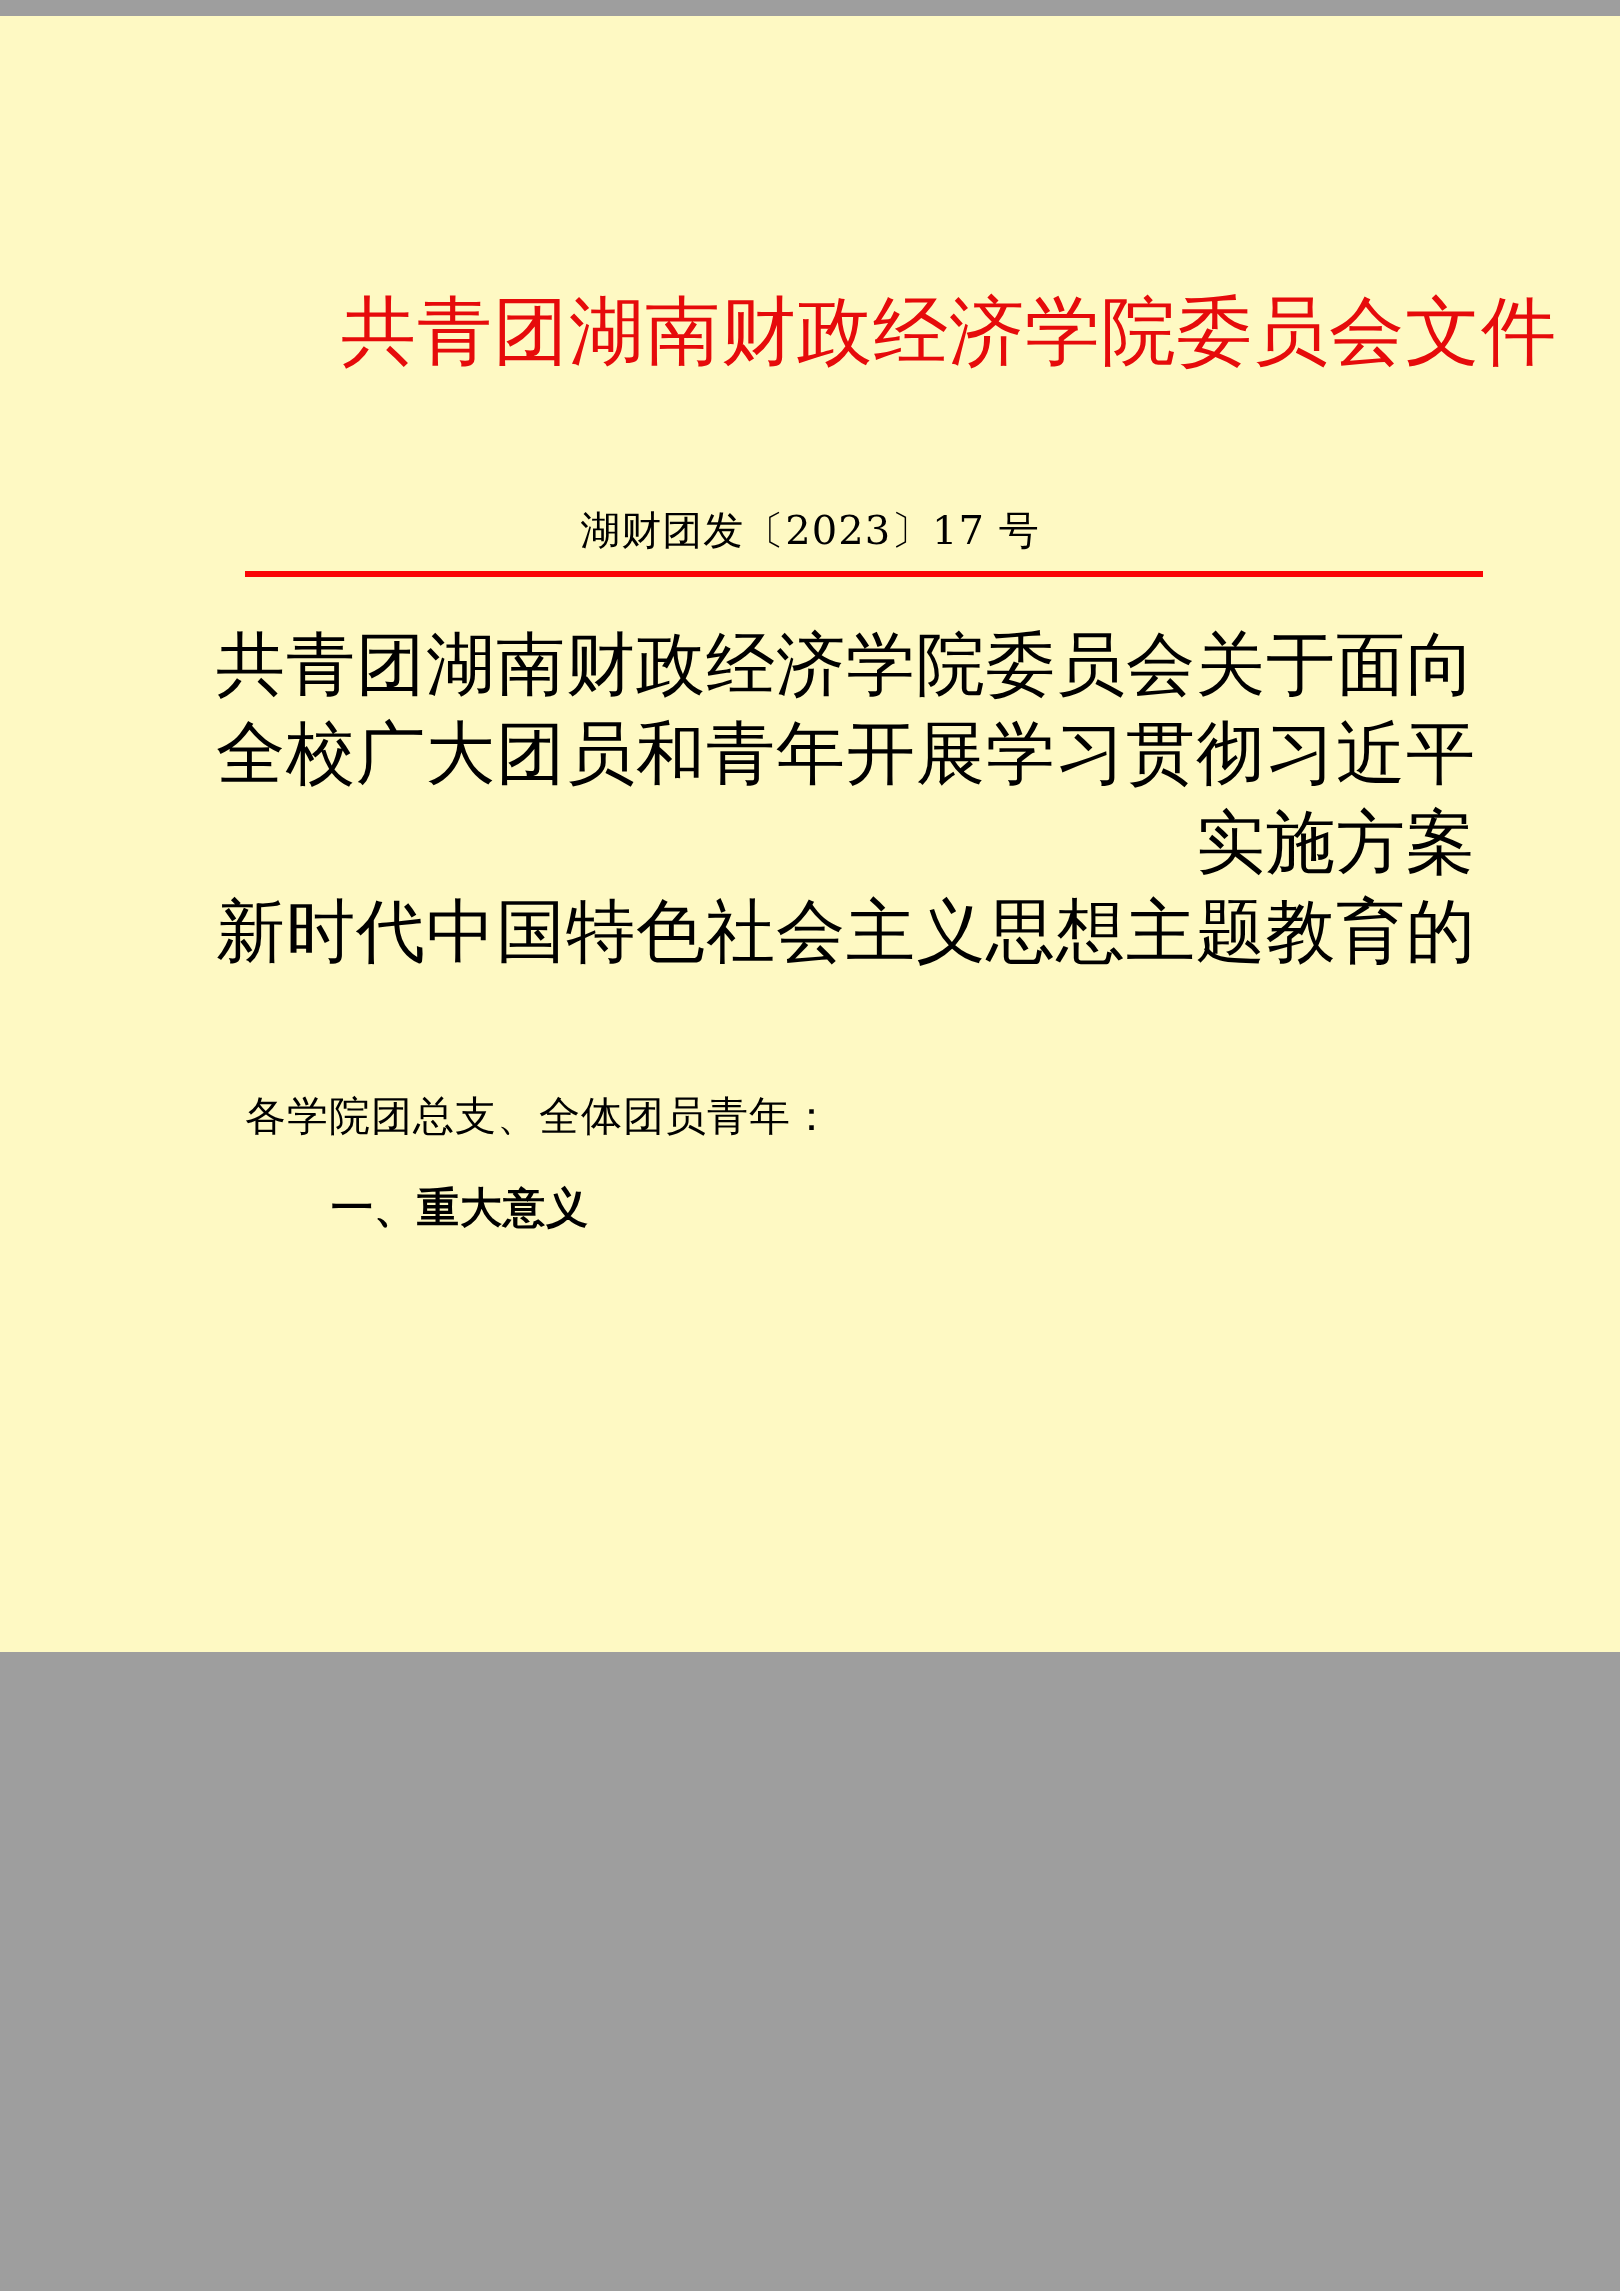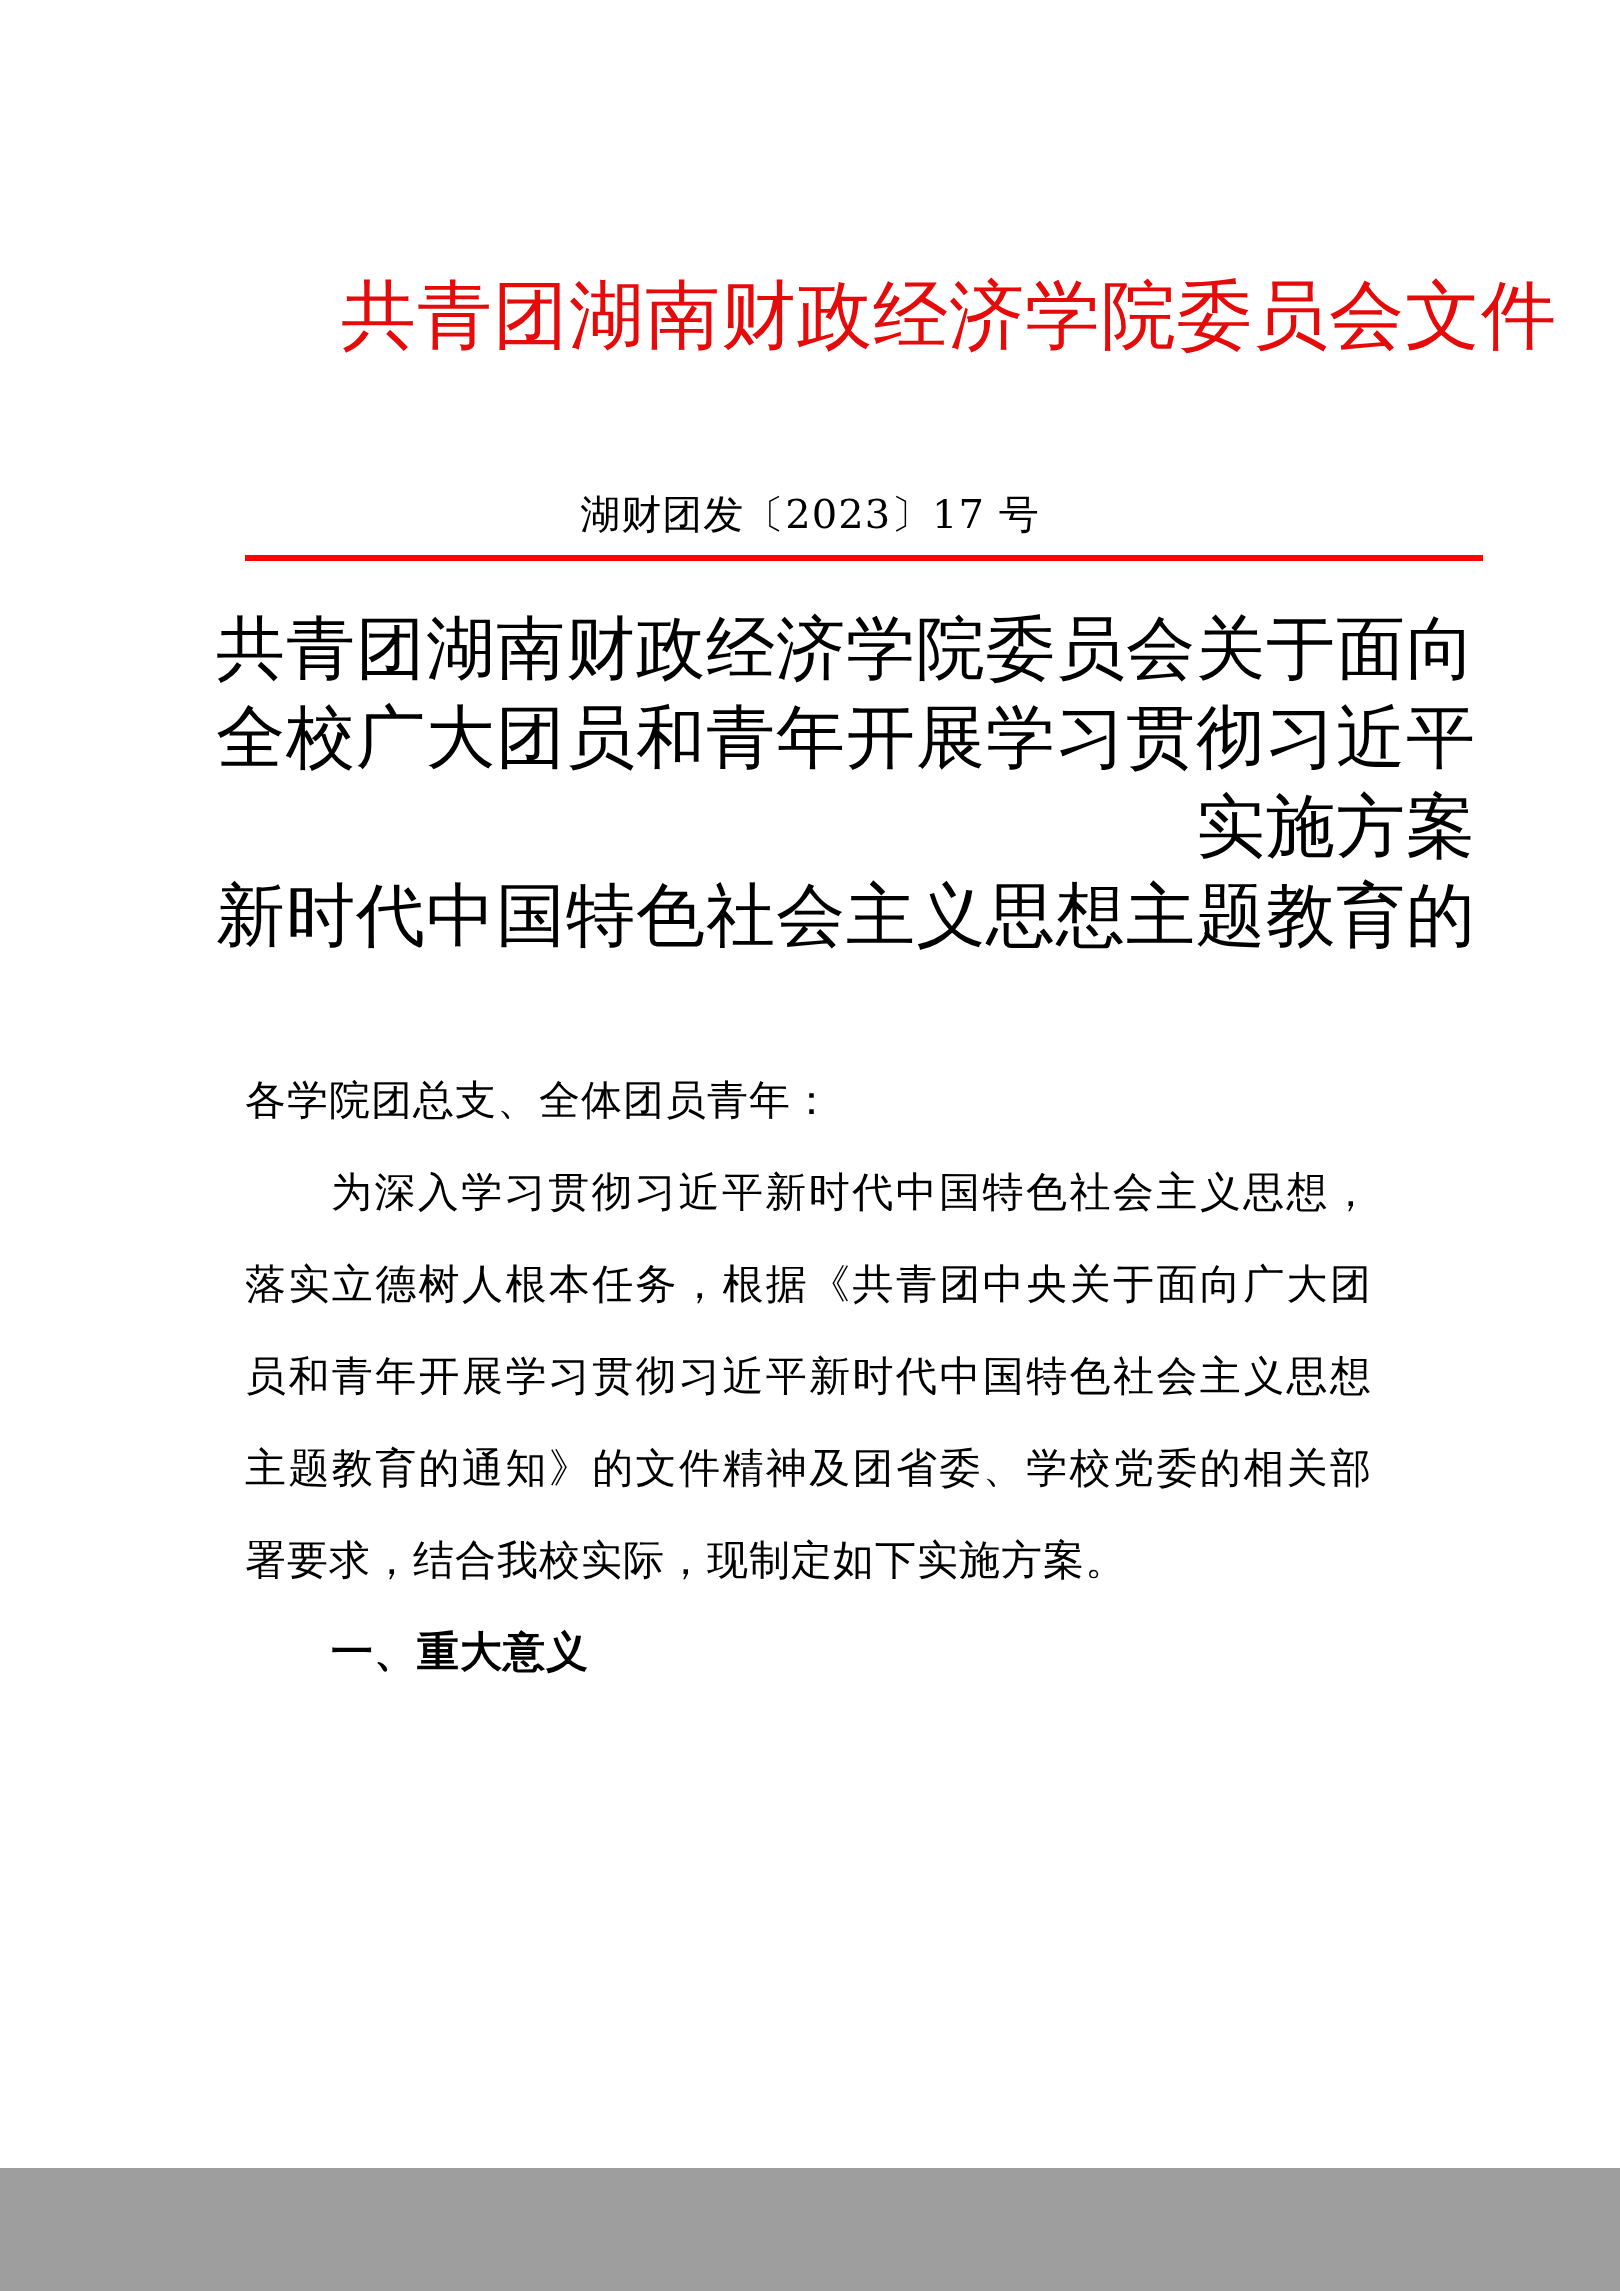--- a/index.html
+++ b/index.html
@@ -3,23 +3,23 @@
 <meta charset="utf-8">
 <style>
   html, body {
     margin: 0;
     padding: 0;
     background: #9e9e9e;
   }
   .page {
     position: relative;
     width: 1620px;
-    height: 2168px;
-    margin: 0 auto;
-    background: #ffffff;
+    height: 1636px;
+    margin: 16px auto;
+    background: #fef9c3;
     overflow: hidden;
     font-family: "DejaVu Serif", "Liberation Serif", serif;
     color: #000000;
   }
   .red-header {
     position: absolute;
     top: 267px;
     left: 341px;
     font-size: 75px;
     line-height: 1.3;
@@ -99,20 +99,19 @@
   <div class="doc-title">
     <div>共青团湖南财政经济学院委员会关于面向</div>
     <div>全校广大团员和青年开展学习贯彻习近平</div>
     <div>实施方案</div>
     <div>新时代中国特色社会主义思想主题教育的</div>
   </div>
 
   <div class="body-block">
     <div class="salutation">各学院团总支、全体团员青年：</div>
 
-    <p class="para">为深入学习贯彻习近平新时代中国特色社会主义思想，落实立德树人根本任务，根据《共青团中央关于面向广大团员和青年开展学习贯彻习近平新时代中国特色社会主义思想主题教育的通知》的文件精神及团省委、学校党委的相关部署要求，结合我校实际，现制定如下实施方案。</p>
 
     <div class="section-heading">一、重大意义</div>
 
   </div>
 
 </div>
 
 
 </body></html>

